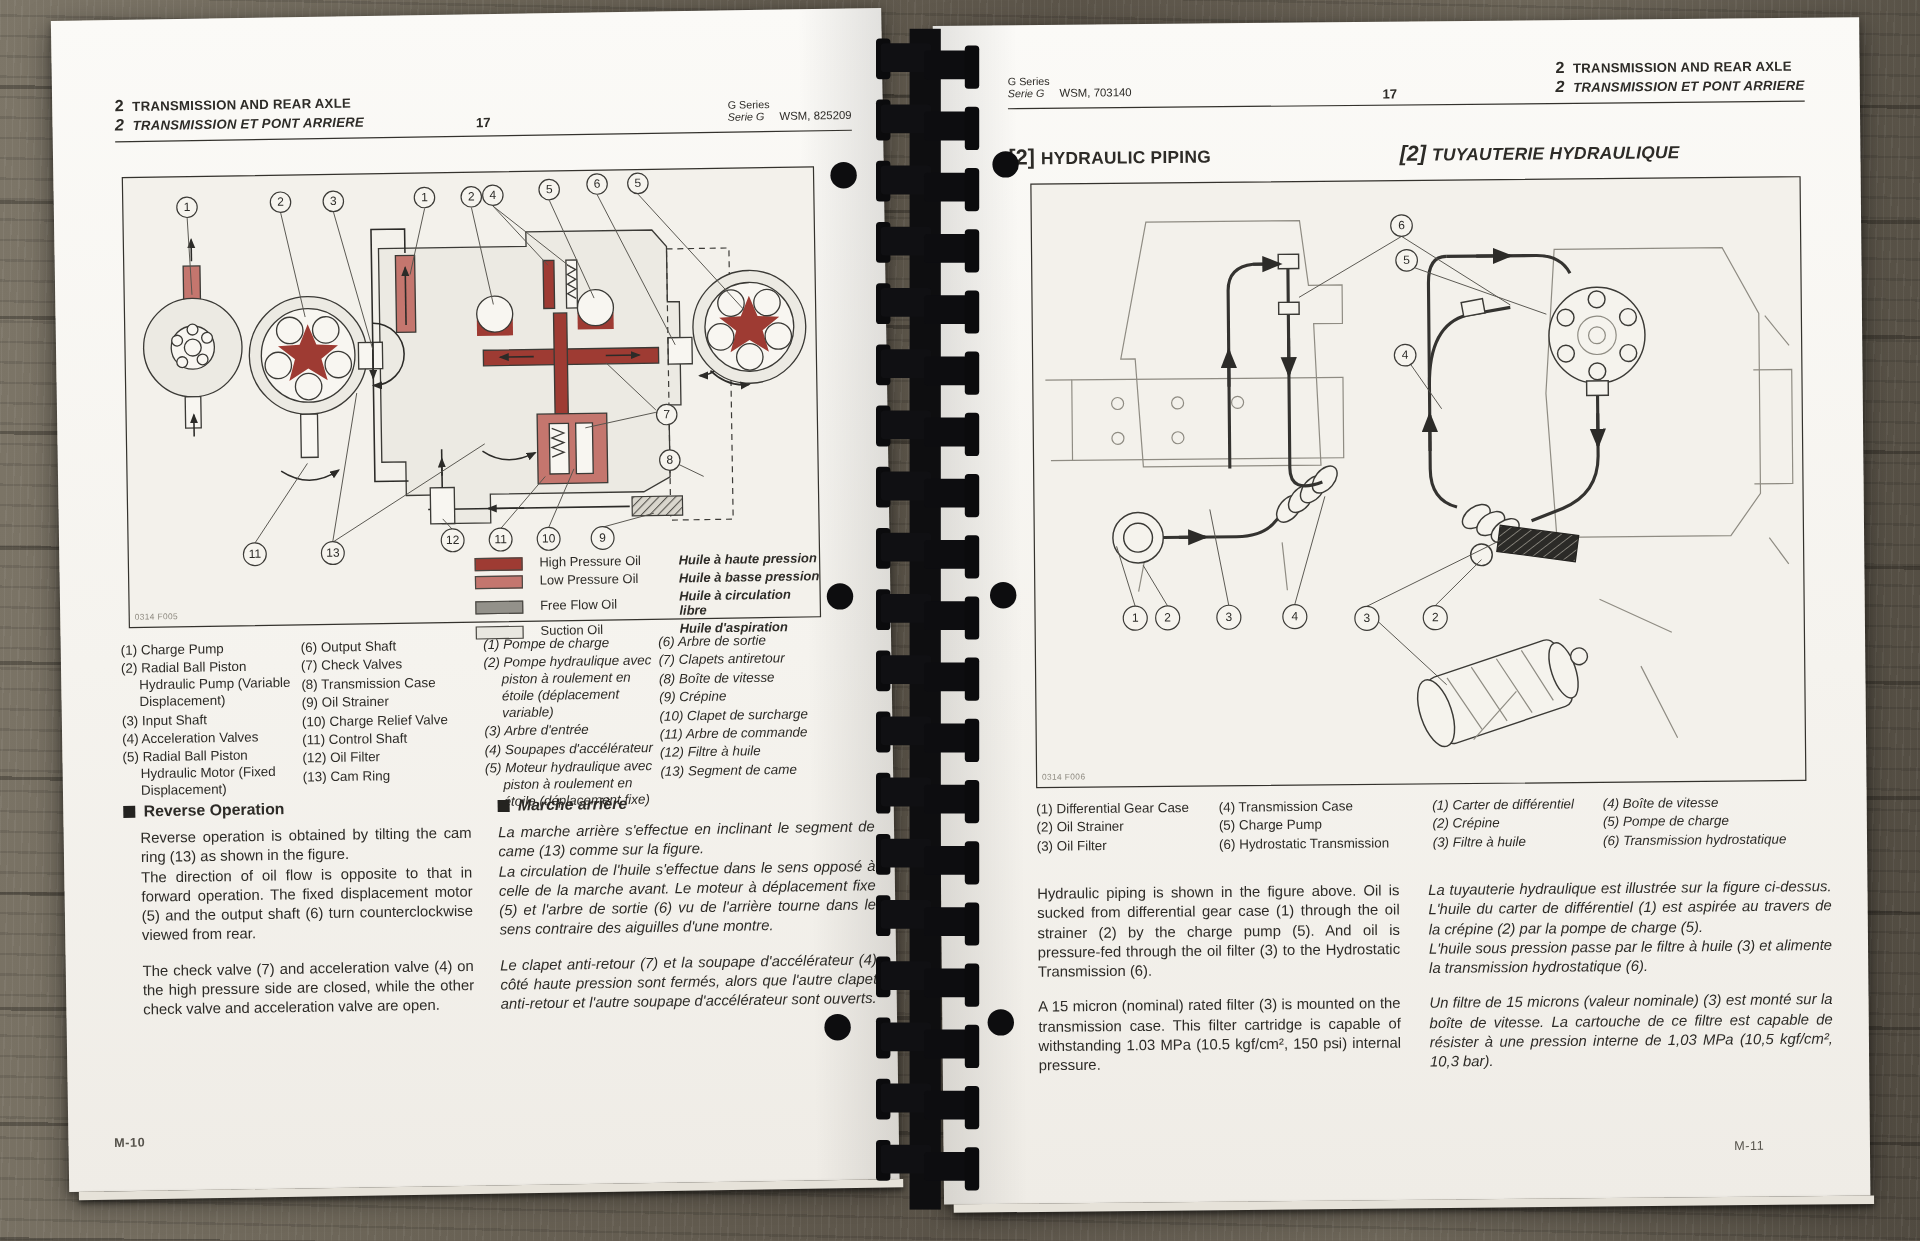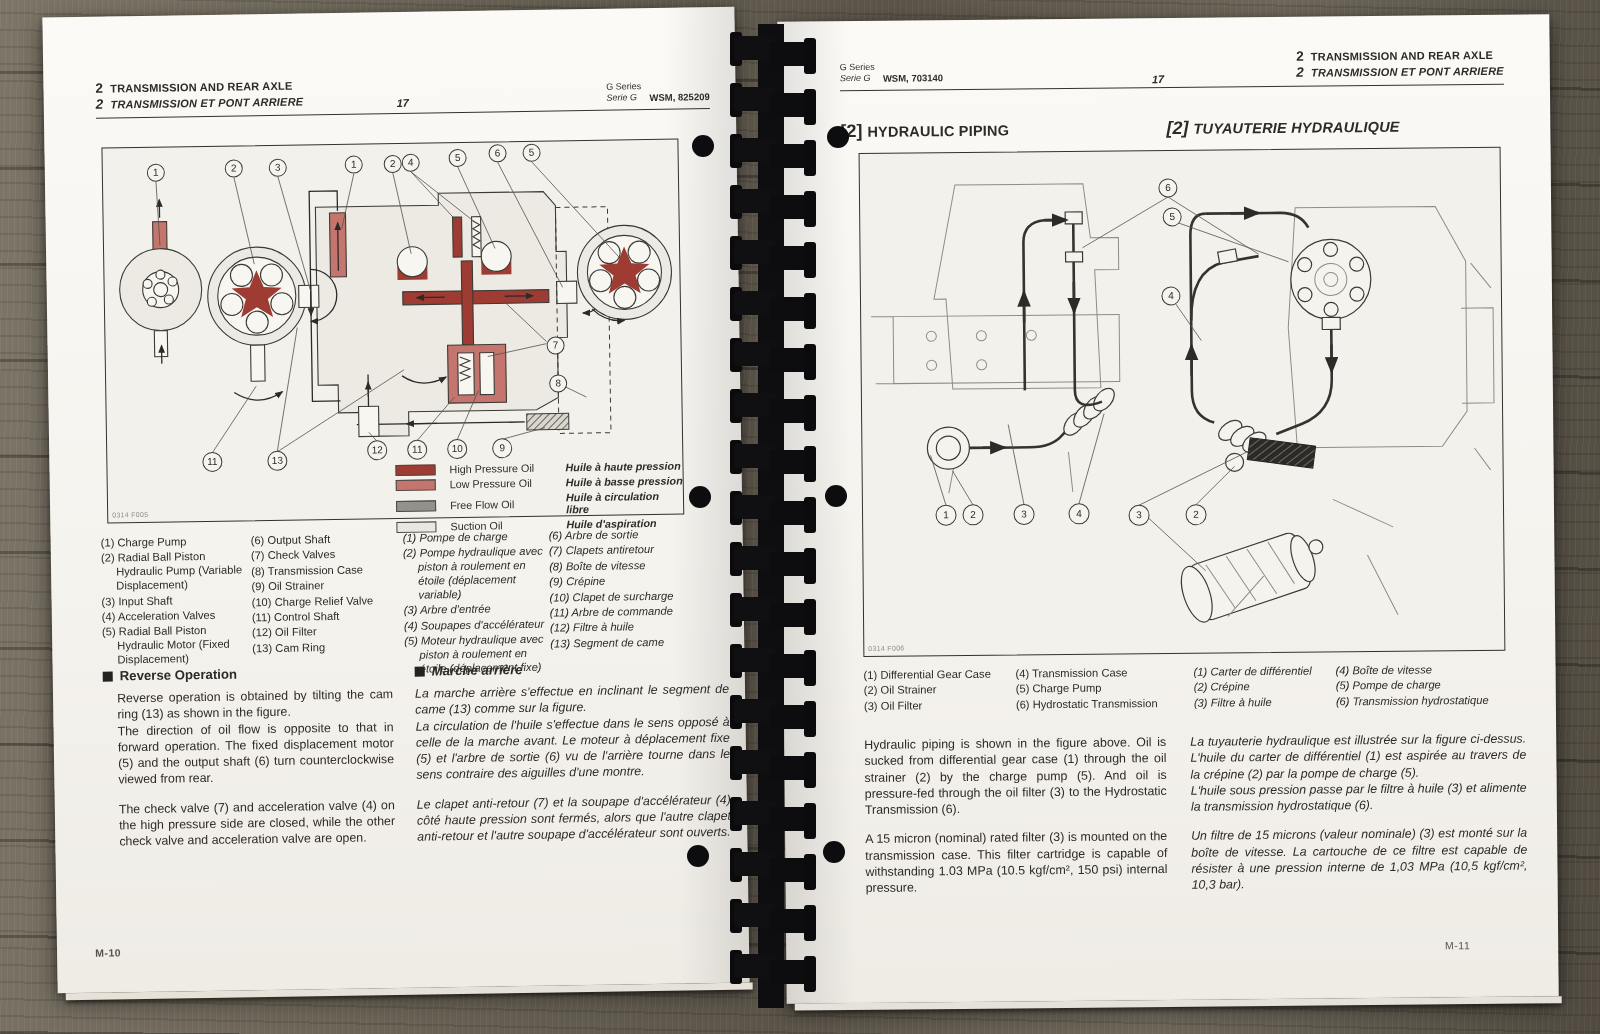--- a/index.html
+++ b/index.html
@@ -37,23 +37,23 @@
   
   .binding{position:absolute;left:700px;top:18px;width:140px;height:996px;z-index:30;}
   .hole-dot{position:absolute;width:22px;height:22px;border-radius:50%;background:#0d0d0f;z-index:20;}
   
   .hdr{position:absolute;border-bottom:1.6px solid #34322d;}
   .hdr-row{display:flex;align-items:flex-end;}
   .ch-block{line-height:1.15;}
   .ch-line{display:flex;align-items:baseline;gap:7px;font-weight:bold;font-size:11px;letter-spacing:.2px;}
   .ch-num{font-size:13.5px;}
   .fr{font-style:italic;}
-  .pgnum{font-weight:bold;font-size:11px;font-style:italic;}
+  .pgnum{font-weight:bold;font-size:11px;}
   .series{font-size:9px;line-height:1.2;font-weight:normal;}
-  .wsm{font-size:9.5px;font-weight:bold;margin-left:8px;}
+  .wsm{font-size:9.5px;font-weight:normal;margin-left:8px;}
   .figbox{position:absolute;border:1.4px solid #34322d;background:#f3f1eb;}
   .figcode{position:absolute;left:4px;bottom:4px;font-size:7px;color:#8e8a80;letter-spacing:.3px;}
   .plist{position:absolute;display:grid;font-size:11.2px;line-height:1.24;}
   .pl-item{padding-left:15px;text-indent:-15px;margin-bottom:1.5px;}
   .pl-fr .pl-item{font-style:italic;}
   .sec-title{display:flex;align-items:center;gap:7px;font-weight:bold;font-size:13.2px;margin-bottom:7px;}
   .sec-title .sq{width:10px;height:10px;background:#242320;flex:0 0 auto;}
   .body-col p{margin:0;font-size:12.4px;line-height:1.31;text-align:justify;}
   .body-col p.gap{margin-top:13px;}
   .fr-col p{font-style:italic;}
@@ -529,21 +529,21 @@
       <p>Hydraulic piping is shown in the figure above. Oil is sucked from differential gear case (1) through the oil strainer (2) by the charge pump (5). And oil is pressure-fed through the oil filter (3) to the Hydrostatic Transmission (6).</p>
       <p class="gap">A 15 micron (nominal) rated filter (3) is mounted on the transmission case. This filter cartridge is capable of withstanding 1.03 MPa (10.5 kgf/cm², 150 psi) internal pressure.</p>
     </div>
     <div class="body-col fr-col">
       <p>La tuyauterie hydraulique est illustrée sur la figure ci-dessus. L'huile du carter de différentiel (1) est aspirée au travers de la crépine (2) par la pompe de charge (5).</p>
       <p>L'huile sous pression passe par le filtre à huile (3) et alimente la transmission hydrostatique (6).</p>
       <p class="gap">Un filtre de 15 microns (valeur nominale) (3) est monté sur la boîte de vitesse. La cartouche de ce filtre est capable de résister à une pression interne de 1,03 MPa (10,5 kgf/cm², 10,3 bar).</p>
     </div>
   </div>
 
-  <div class="footer" style="right:88px;bottom:46px;">M-11</div>
+  <div class="footer" style="right:88px;bottom:36px;">M-11</div>
 </div>
 
 <div class="hole-dot" style="left:692px;top:135px;"></div>
 <div class="hole-dot" style="left:689px;top:486px;"></div>
 <div class="hole-dot" style="left:687px;top:845px;"></div>
 <div class="hole-dot" style="left:827px;top:126px;"></div>
 <div class="hole-dot" style="left:825px;top:485px;"></div>
 <div class="hole-dot" style="left:823px;top:841px;"></div>
 
 <div class="binding">

